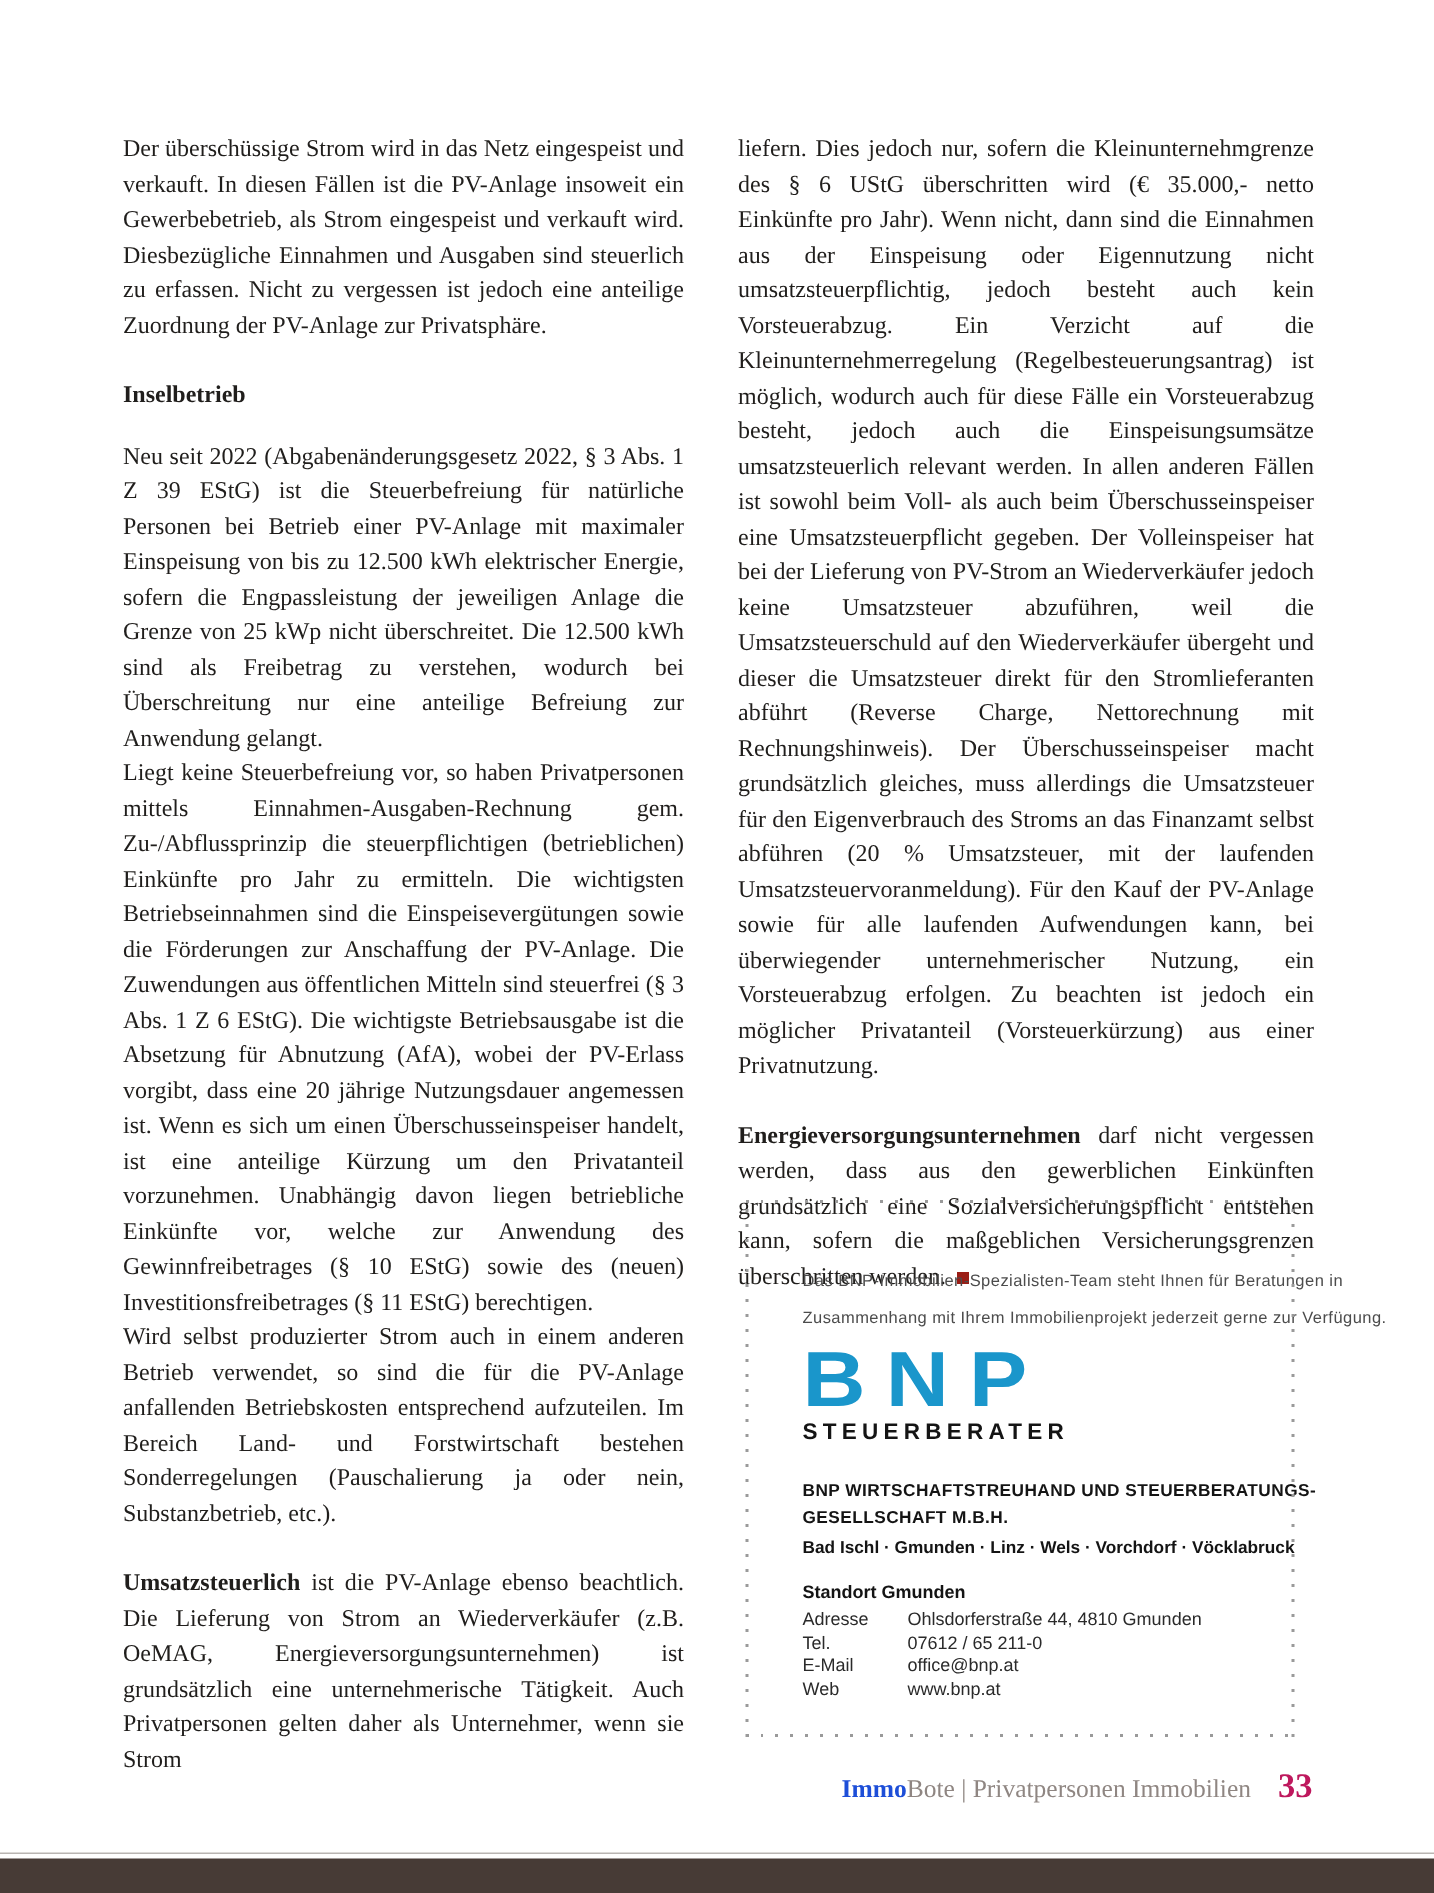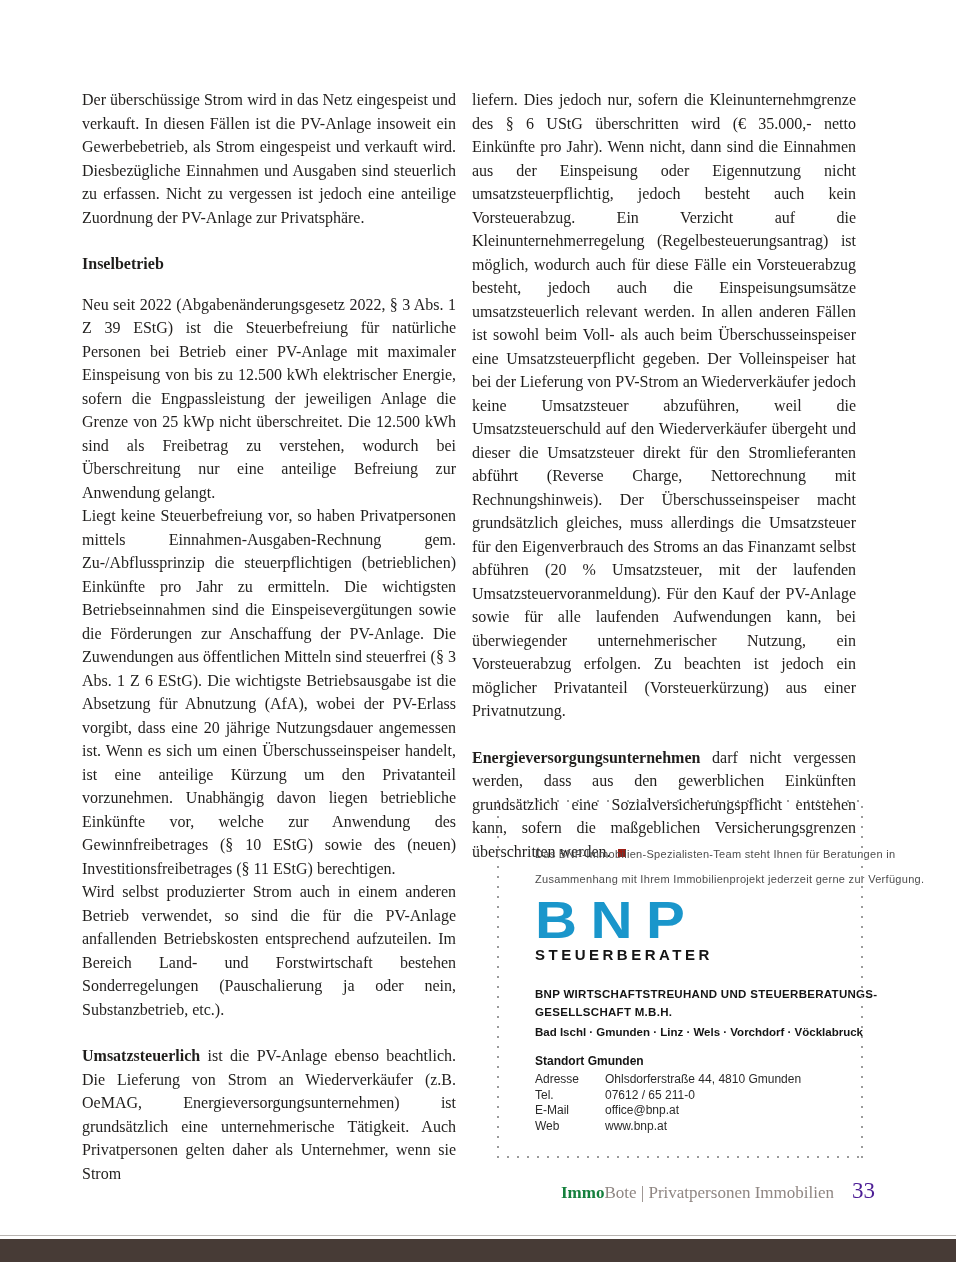--- a/index.html
+++ b/index.html
@@ -3,21 +3,21 @@
 <meta charset="utf-8">
 <style>
   html,body{margin:0;padding:0;}
   body{
     width:956px;height:1262px;background:#ffffff;position:relative;overflow:hidden;
     font-family:"Liberation Serif","DejaVu Serif",serif;color:#201e1c;
   }
   .page{position:absolute;inset:0;}
   .col{position:absolute;top:88px;font-size:16px;line-height:23.5px;text-align:justify;}
   .col-left{left:82px;width:374px;}
-  .col-right{left:472px;width:384px;}
+  .col-right{left:492px;width:384px;}
   .col p{margin:0;}
   .subhead{font-weight:bold;margin-top:23px !important;}
   .gap{margin-top:23px !important;}
   .gap-small{margin-top:17px !important;}
   .lead{font-weight:bold;}
   .end-marker{display:inline-block;width:8px;height:8px;background:#9b1d15;margin-left:7px;}
 
   
   .ad-box{
     position:absolute;left:497px;top:800px;width:366px;height:358px;box-sizing:border-box;
@@ -42,22 +42,22 @@
   .locations{margin-top:4px;font-weight:bold;font-size:11.5px;line-height:14px;white-space:nowrap;color:#141414;}
   .standort{margin-top:15px;font-weight:bold;font-size:12px;line-height:14px;color:#141414;}
   .contacts{margin-top:4px;font-size:12px;line-height:15.5px;color:#2a2a2a;}
   .contact-row{display:flex;}
   .c-label{width:70px;flex:0 0 70px;}
   .c-value{flex:1;}
 
   
   .page-footer{position:absolute;right:81px;top:1178px;white-space:nowrap;}
   .brand{font-size:17px;color:#8f8682;}
-  .brand b{color:#15803d;}
-  .pagenum{font-size:23px;color:#4c1d95;margin-left:14px;}
+  .brand b{color:#1d4ed8;}
+  .pagenum{font-size:23px;color:#be185d;margin-left:14px;font-weight:bold;}
   .footer-line{position:absolute;left:0;right:0;top:1235px;height:1px;background:#b9b5b2;}
   .bottom-bar{position:absolute;left:0;right:0;top:1239px;height:23px;background:#473b36;}
 </style>
 </head>
 <body>
 
 <div class="page">
 
   <div class="col col-left">
     <p>Der überschüssige Strom wird in das Netz eingespeist und verkauft. In diesen Fällen ist die PV-Anlage insoweit ein Gewerbebetrieb, als Strom eingespeist und verkauft wird. Diesbezügliche Einnahmen und Ausgaben sind steuerlich zu erfassen. Nicht zu vergessen ist jedoch eine anteilige Zuordnung der PV-Anlage zur Privatsphäre.</p>

